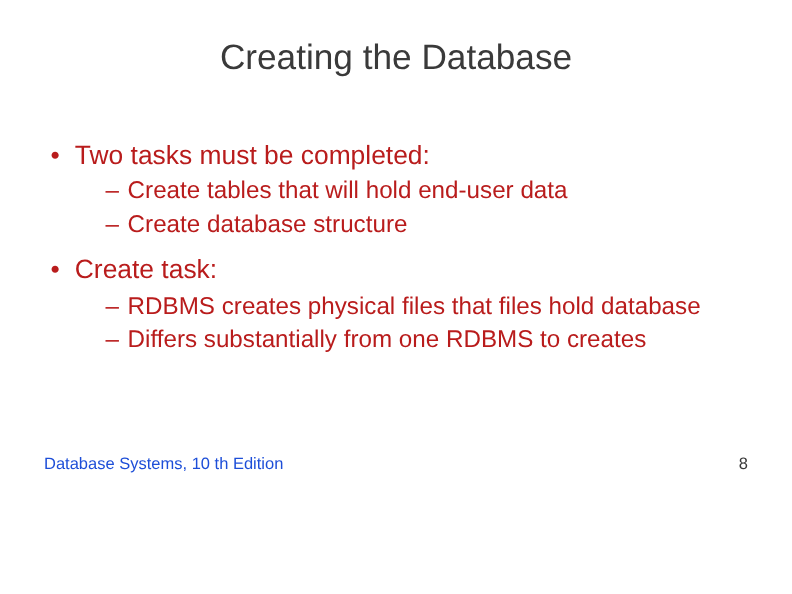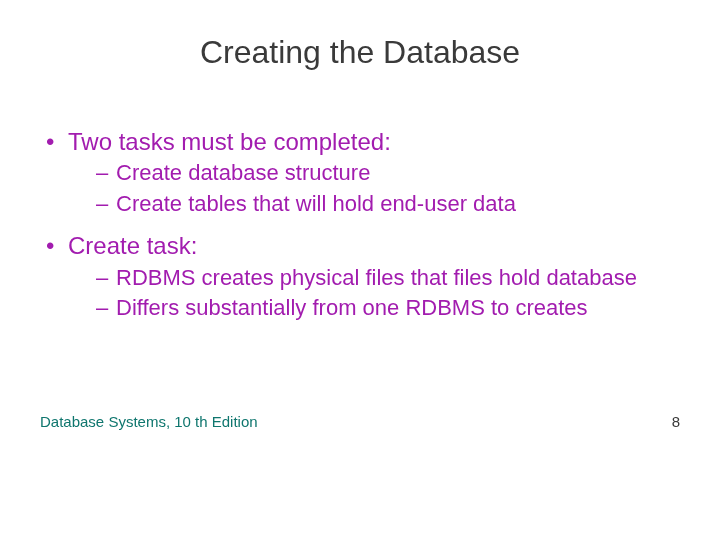--- a/index.html
+++ b/index.html
@@ -29,21 +29,21 @@
     font-weight: 400;
     color: #3a3a3a;
   }
   .content {
     position: absolute;
     top: 122px;
     left: 40px;
     right: 40px;
     font-size: 24px;
     line-height: 1.3;
-    color: #a21caf;
+    color: #b91c1c;
   }
   .bullet-l1 {
     margin: 4px 0 2px 0;
     padding-left: 28px;
     position: relative;
   }
   .bullet-l1::before {
     content: "•";
     position: absolute;
     left: 6px;
@@ -64,41 +64,41 @@
     font-size: 22px;
   }
   .gap {
     height: 6px;
   }
   .footer-left {
     position: absolute;
     bottom: 34px;
     left: 40px;
     font-size: 15px;
-    color: #0f766e;
+    color: #1d4ed8;
   }
   .footer-right {
     position: absolute;
     bottom: 34px;
     right: 40px;
     font-size: 15px;
     color: #3a3a3a;
   }
 </style>
 </head>
 <body>
 
 <div class="slide">
 
   <div class="title">Creating the Database</div>
 
   <div class="content">
     <div class="bullet-l1">Two tasks must be completed:</div>
+    <div class="bullet-l2">Create tables that will hold end-user data</div>
     <div class="bullet-l2">Create database structure</div>
-    <div class="bullet-l2">Create tables that will hold end-user data</div>
     <div class="gap"></div>
     <div class="bullet-l1">Create task:</div>
     <div class="bullet-l2">RDBMS creates physical files that files hold database</div>
     <div class="bullet-l2">Differs substantially from one RDBMS to creates</div>
   </div>
 
   <div class="footer-left">Database Systems, 10 th Edition</div>
   <div class="footer-right">8</div>
 
 </div>

